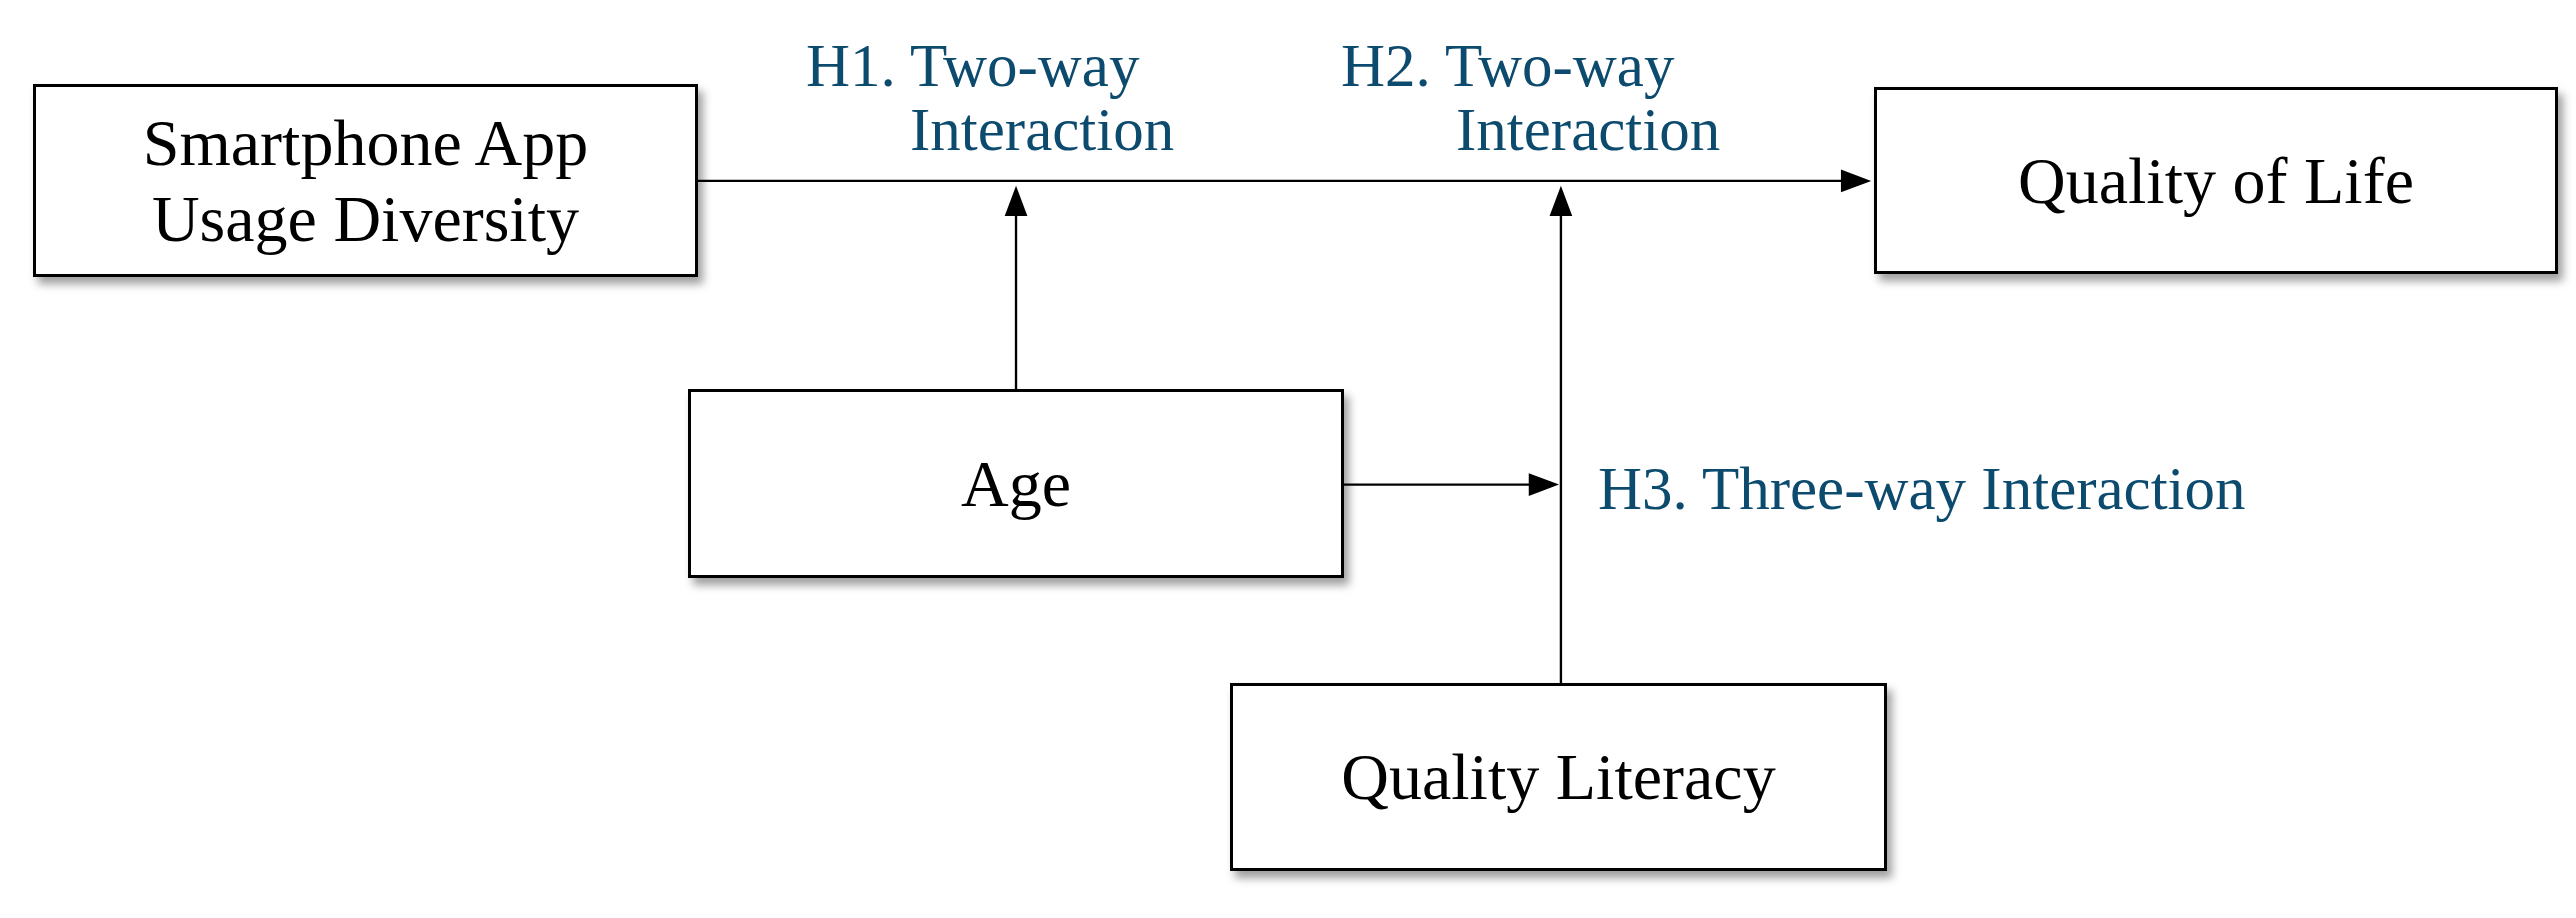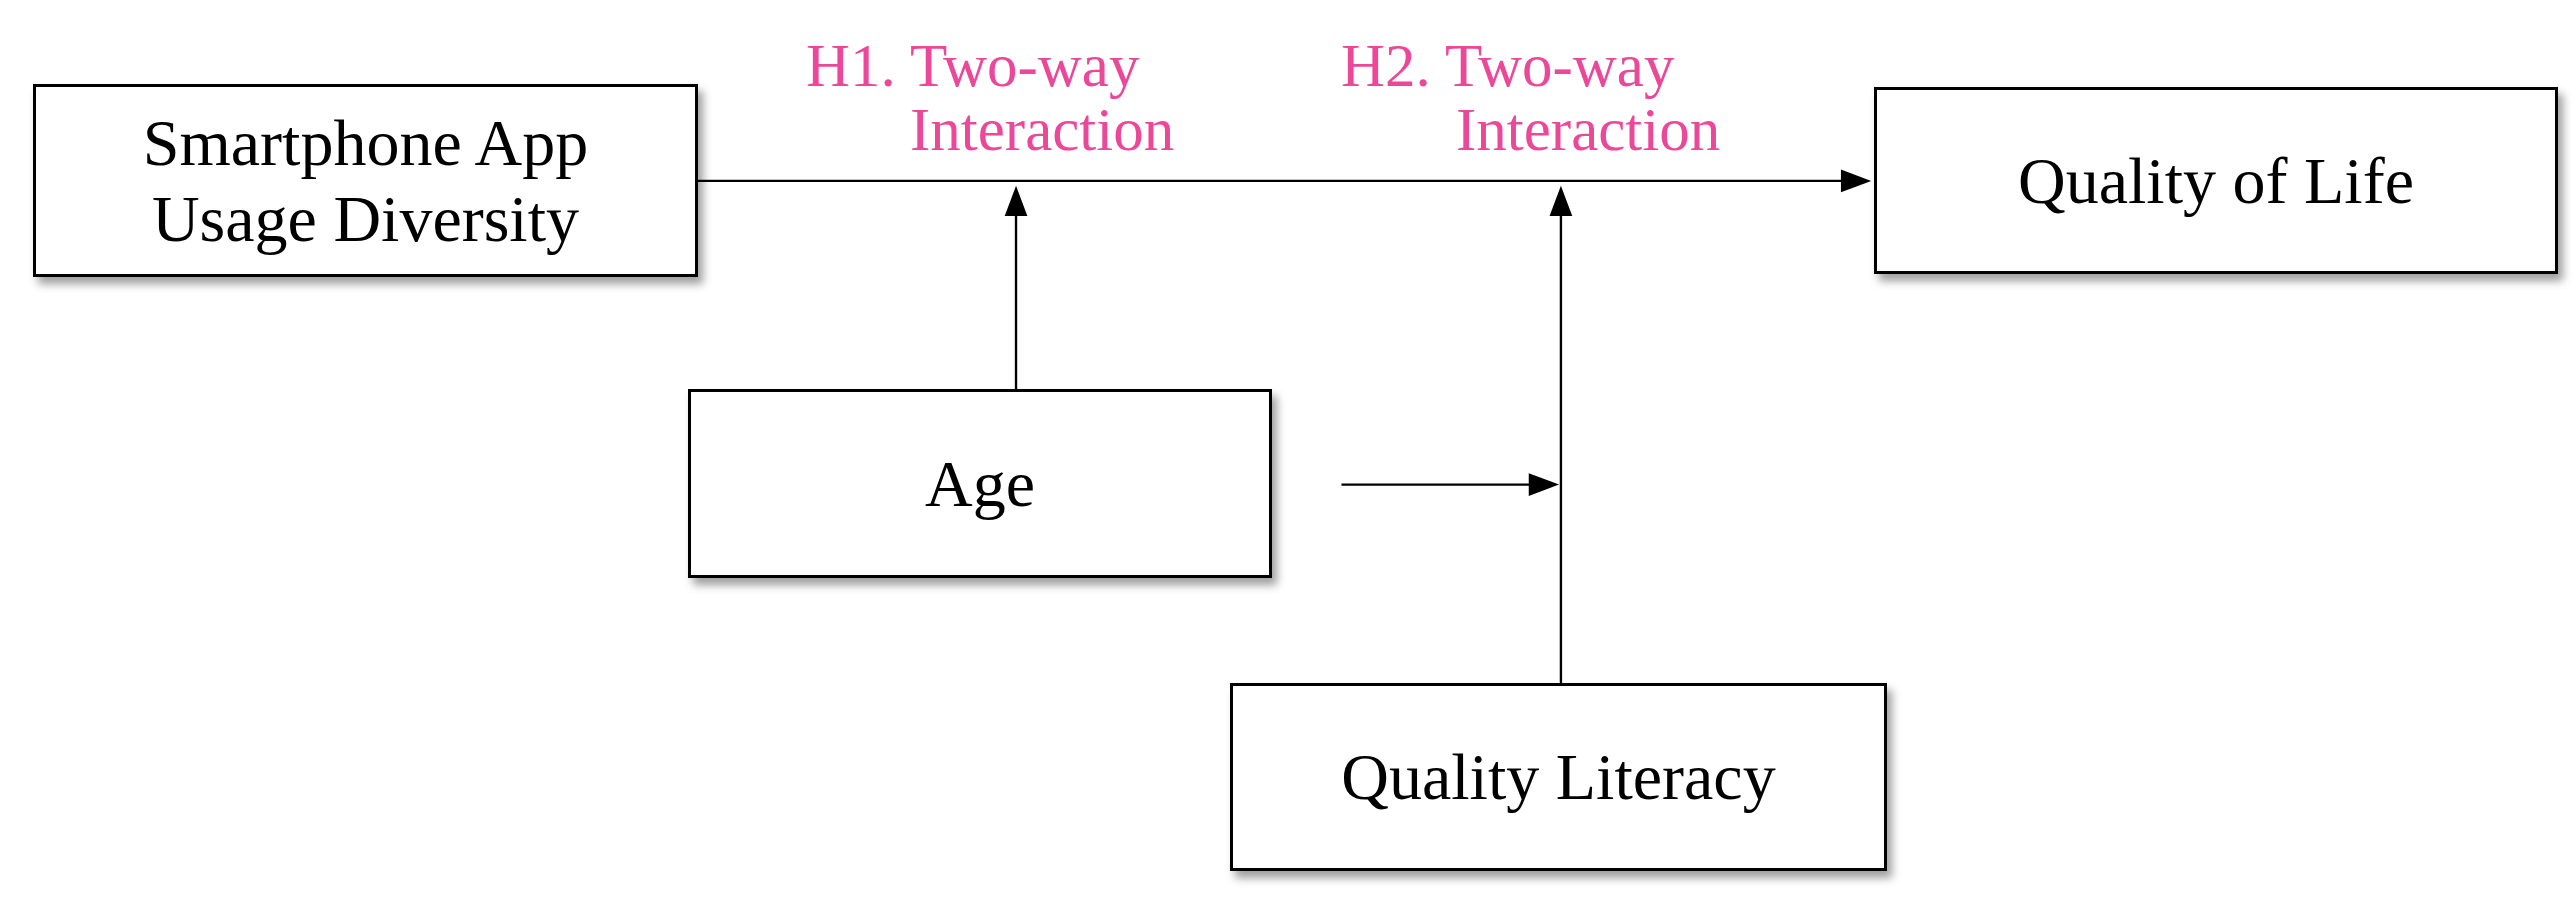--- a/index.html
+++ b/index.html
@@ -34,29 +34,29 @@
     align-items: center;
     justify-content: center;
     text-align: center;
     font-size: 66px;
     line-height: 76px;
     white-space: pre-line;
     color: #000000;
   }
   #node-smartphone { left: 33px;   top: 84px;  width: 665px; height: 193px; }
   #node-quality    { left: 1874px; top: 87px;  width: 684px; height: 187px; }
-  #node-age        { left: 688px;  top: 389px; width: 584px; height: 189px; }
+  #node-age        { left: 688px;  top: 389px; width: 656px; height: 189px; }
   #node-digital    { left: 1230px; top: 683px; width: 657px; height: 188px; }
 
   .annotation {
     position: absolute;
     z-index: 3;
     font-size: 61px;
     line-height: 64px;
-    color: #ec4899;
+    color: #0c4a6e;
     white-space: nowrap;
   }
   .annotation .line {
     display: block;
   }
   #label-h1 { left: 806px;  top: 34px; }
   #label-h1 .line2 { margin-left: 104px; }
   #label-h2 { left: 1318px; top: 34px; margin-left: 23px; }
   #label-h2 .line2 { margin-left: 115px; }
   #label-h3 { left: 1598px; top: 457px; }
@@ -111,15 +111,16 @@
   <div class="annotation" id="label-h1">
     <span class="line line1">H1. Two-way</span>
     <span class="line line2">Interaction</span>
   </div>
 
   <div class="annotation" id="label-h2">
     <span class="line line1">H2. Two-way</span>
     <span class="line line2">Interaction</span>
   </div>
 
+  <div class="annotation" id="label-h3">H3. Three-way Interaction</div>
 
 </div>
 
 
 </body></html>

